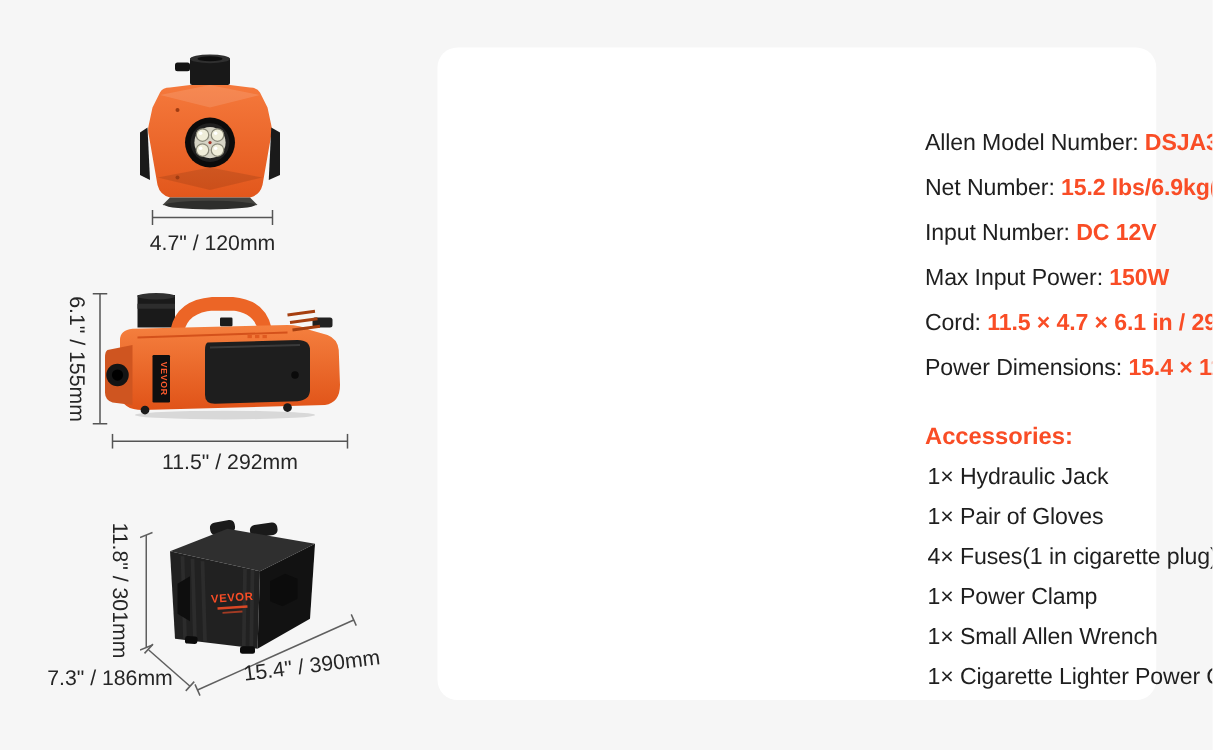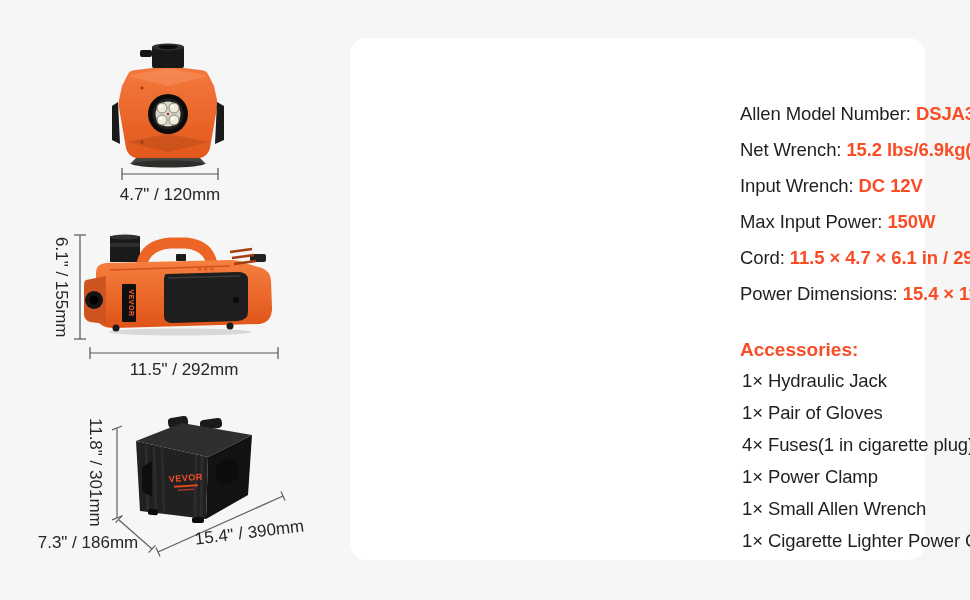--- a/index.html
+++ b/index.html
@@ -190,24 +190,24 @@
   <div class="dim-label" style="left:18px;top:533px;width:140px;">7.3" / 186mm</div>
   <div class="dim-label" style="left:192px;top:523px;width:115px;transform:rotate(-7deg);">15.4" / 390mm</div>
 
   <div class="card">
 
     <div class="specs">
       <div class="spec-row">
         <span>Allen Model Number: </span><span class="val">DSJA380+</span>
       </div>
       <div class="spec-row">
-        <span>Net Wrench: </span><span class="val">15.2 lbs/6.9kg(including all accessories)</span>
-      </div>
-      <div class="spec-row">
-        <span>Input Wrench: </span><span class="val">DC 12V</span>
+        <span>Net Number: </span><span class="val">15.2 lbs/6.9kg(including all accessories)</span>
+      </div>
+      <div class="spec-row">
+        <span>Input Number: </span><span class="val">DC 12V</span>
       </div>
       <div class="spec-row">
         <span>Max Input Power: </span><span class="val">150W</span>
       </div>
       <div class="spec-row">
         <span>Cord: </span><span class="val">11.5 × 4.7 × 6.1 in / 292 × 120 × 155 mm</span>
       </div>
       <div class="spec-row">
         <span>Power Dimensions: </span><span class="val">15.4 × 11.8 × 7.3 in / 390 × 301 × 186 mm</span>
       </div>

